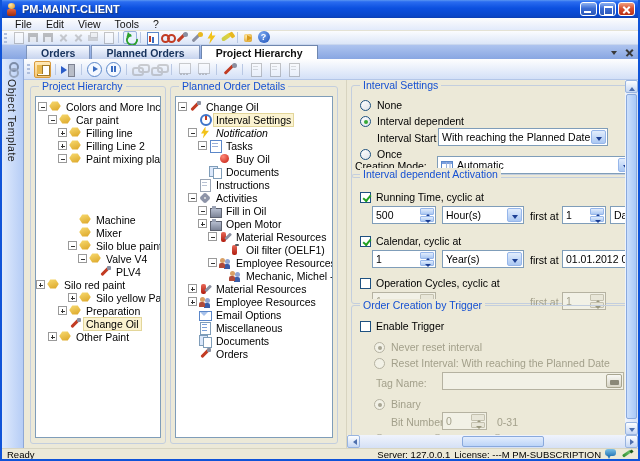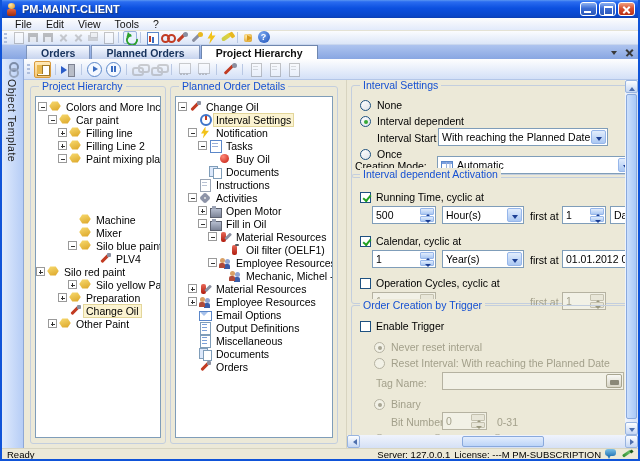--- a/index.html
+++ b/index.html
@@ -323,20 +323,25 @@
           <div class="trow" style="padding-left: 32px;">
     <span class="exp none"></span>
     <span class="ic ic-hex"></span>
     <span class="tlabel">Mixer</span>
   </div>
           <div class="trow" style="padding-left: 32px;">
     <span class="exp minus"></span>
     <span class="ic ic-hex"></span>
     <span class="tlabel">Silo blue paint</span>
   </div>
+          <div class="trow" style="padding-left: 42px;">
+    <span class="exp minus"></span>
+    <span class="ic ic-hex"></span>
+    <span class="tlabel">Valve V4</span>
+  </div>
           <div class="trow" style="padding-left: 52px;">
     <span class="exp none"></span>
     <span class="ic ic-wrench"></span>
     <span class="tlabel">PLV4</span>
   </div>
           <div class="trow" style="">
     <span class="exp plus"></span>
     <span class="ic ic-hex"></span>
     <span class="tlabel">Silo red paint</span>
   </div>
@@ -369,21 +374,21 @@
           <div class="trow" style="padding-left: 2px;">
     <span class="exp minus"></span>
     <span class="ic ic-wrench"></span>
     <span class="tlabel">Change Oil</span>
   </div>
           <div class="trow" style="padding-left: 12px;">
     <span class="exp none"></span>
     <span class="ic ic-clock"></span>
     <span class="tlabel sel">Interval Settings</span>
   </div>
-          <div class="trow" style="padding-left: 12px;">
+          <div class="trow" style="padding-left: 12px; font-style: italic;">
     <span class="exp minus"></span>
     <span class="ic ic-bolt"></span>
     <span class="tlabel">Notification</span>
   </div>
           <div class="trow" style="padding-left: 22px;">
     <span class="exp minus"></span>
     <span class="ic ic-tasks"></span>
     <span class="tlabel">Tasks</span>
   </div>
           <div class="trow" style="padding-left: 32px;">
@@ -400,29 +405,29 @@
     <span class="exp none"></span>
     <span class="ic ic-doc"></span>
     <span class="tlabel">Instructions</span>
   </div>
           <div class="trow" style="padding-left: 12px;">
     <span class="exp minus"></span>
     <span class="ic ic-gears"></span>
     <span class="tlabel">Activities</span>
   </div>
           <div class="trow" style="padding-left: 22px;">
+    <span class="exp minus"></span>
+    <span class="ic ic-machine"></span>
+    <span class="tlabel">Fill in Oil</span>
+  </div>
+          <div class="trow" style="padding-left: 22px;">
     <span class="exp plus"></span>
     <span class="ic ic-machine"></span>
     <span class="tlabel">Open Motor</span>
   </div>
-          <div class="trow" style="padding-left: 22px;">
-    <span class="exp minus"></span>
-    <span class="ic ic-machine"></span>
-    <span class="tlabel">Fill in Oil</span>
-  </div>
           <div class="trow" style="padding-left: 32px;">
     <span class="exp minus"></span>
     <span class="ic ic-matres"></span>
     <span class="tlabel">Material Resources</span>
   </div>
           <div class="trow" style="padding-left: 42px;">
     <span class="exp none"></span>
     <span class="ic ic-ext"></span>
     <span class="tlabel">Oil filter (OELF1)</span>
   </div>
@@ -443,25 +448,20 @@
   </div>
           <div class="trow" style="padding-left: 12px;">
     <span class="exp plus"></span>
     <span class="ic ic-people"></span>
     <span class="tlabel">Employee Resources</span>
   </div>
           <div class="trow" style="padding-left: 12px;">
     <span class="exp none"></span>
     <span class="ic ic-mail"></span>
     <span class="tlabel">Email Options</span>
-  </div>
-          <div class="trow" style="padding-left: 12px;">
-    <span class="exp none"></span>
-    <span class="ic ic-page"></span>
-    <span class="tlabel">Output Definitions</span>
   </div>
           <div class="trow" style="padding-left: 12px;">
     <span class="exp none"></span>
     <span class="ic ic-page"></span>
     <span class="tlabel">Miscellaneous</span>
   </div>
           <div class="trow" style="padding-left: 12px;">
     <span class="exp none"></span>
     <span class="ic ic-docs"></span>
     <span class="tlabel">Documents</span>

